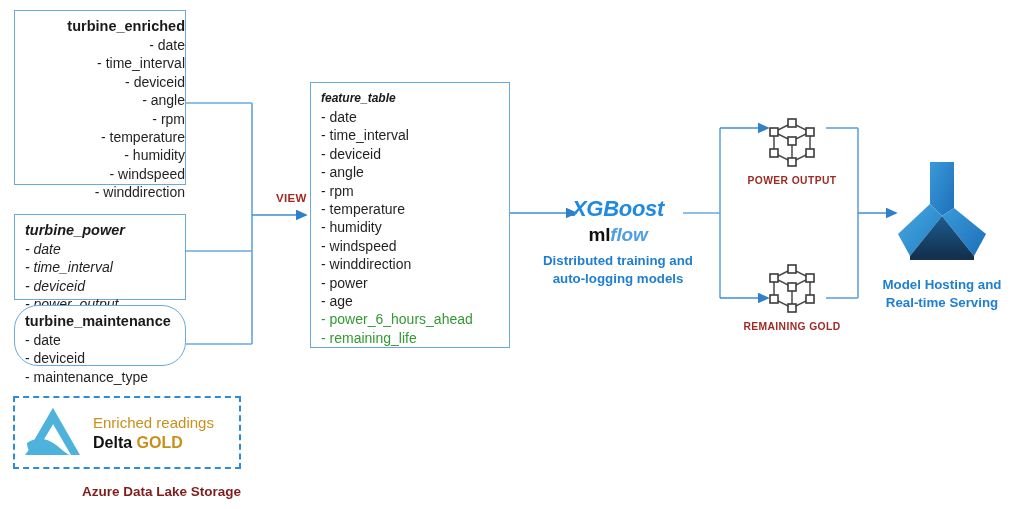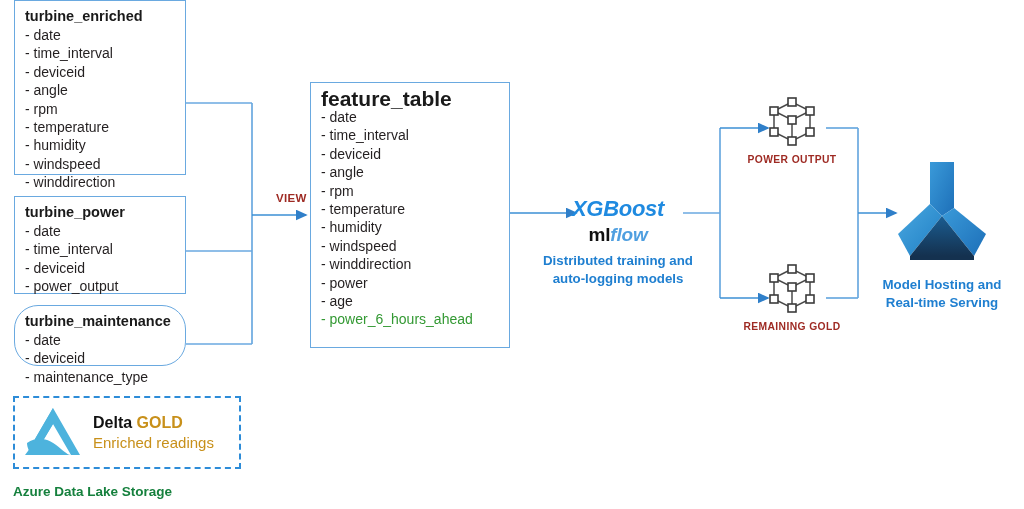--- a/index.html
+++ b/index.html
@@ -21,25 +21,25 @@
   }
   .tbl .ttitle{
     font-weight:bold;font-size:14.5px;color:#1a1a1a;
     line-height:19px;white-space:nowrap;
   }
   .tbl .fld{
     font-size:14px;color:#231f20;line-height:18.4px;white-space:nowrap;
   }
   .fld.green{color:#339933;}
 
-  #tbl-enriched{left:14px;top:0;width:172px;height:175px;}
-  #tbl-power{left:14px;top:196px;width:172px;height:98px;}
+  #tbl-enriched{left:14px;top:10px;width:172px;height:175px;text-align:right;}
+  #tbl-power{left:14px;top:214px;width:172px;height:86px;font-style:italic;}
   #tbl-maint{left:14px;top:305px;width:172px;height:61px;border-radius:24px;}
   #tbl-feature{left:310px;top:82px;width:200px;height:266px;}
-  #tbl-feature .ttitle{font-size:21px;}
+  #tbl-feature .ttitle{font-size:12px;font-style:italic;}
 
   
   #view-label{
     position:absolute;left:276px;top:192px;
     font-size:11.5px;font-weight:bold;color:#9e2a23;
     letter-spacing:.3px;
   }
 
   
   #ml-block{
@@ -55,21 +55,21 @@
   }
   #mlflow-wordmark .ml{font-weight:bold;color:#111111;text-align:center;}
   #mlflow-wordmark .flow{font-weight:bold;font-style:italic;color:#4f9fe0;}
   #ml-caption{
     font-size:13.3px;font-weight:bold;color:#1f7fd0;
     line-height:17.5px;margin-top:4px;
   }
 
   
   .model{position:absolute;width:110px;text-align:center;}
-  #model-power{left:737px;top:95px;}
+  #model-power{left:737px;top:116px;}
   #model-life{left:737px;top:262px;}
   .model .mlabel{
     font-size:10.3px;font-weight:bold;color:#9e2a23;
     letter-spacing:.4px;margin-top:3px;white-space:nowrap;
   }
 
   
   #azure-block{position:absolute;left:872px;top:160px;width:140px;text-align:center;}
   #azure-caption{
     font-size:13.3px;font-weight:bold;color:#1f7fd0;
@@ -82,22 +82,22 @@
     border:2px dashed #2d8cd8;box-sizing:border-box;
     display:flex;align-items:center;
   }
   #delta-logo{margin-left:8px;flex:0 0 auto;}
   #delta-text{margin-left:10px;}
   #delta-title{font-size:16px;line-height:20px;font-weight:bold;}
   #delta-title .d{color:#111111;}
   #delta-title .g{color:#c8901a;}
   #delta-sub{font-size:15px;line-height:20px;color:#c8901a;}
   #adls-label{
-    position:absolute;left:13px;top:484px;width:228px;text-align:left;
-    font-size:13.5px;font-weight:bold;color:#15803d;
+    position:absolute;left:13px;top:484px;width:228px;text-align:right;
+    font-size:13.5px;font-weight:bold;color:#7f1d1d;
   }
 </style>
 </head>
 <body>
 
 <div id="canvas">
 
   <svg class="wires" viewBox="0 0 1024 509">
     <defs>
       <marker id="arw" markerWidth="7" markerHeight="7" refX="6" refY="3.2" orient="auto">
@@ -178,20 +178,21 @@
     <div class="fld">- deviceid</div>
     <div class="fld">- angle</div>
     <div class="fld">- rpm</div>
     <div class="fld">- temperature</div>
     <div class="fld">- humidity</div>
     <div class="fld">- windspeed</div>
     <div class="fld">- winddirection</div>
     <div class="fld">- power</div>
     <div class="fld">- age</div>
     <div class="fld green">- power_6_hours_ahead</div>
+    <div class="fld green">- remaining_life</div>
   </div>
 
   <div id="view-label">VIEW</div>
 
   <div id="ml-block">
     <div id="xgboost-wordmark">XGBoost</div>
     <div id="mlflow-wordmark">
       <span class="ml">ml</span><span class="flow">flow</span>
     </div>
     <div id="ml-caption">
@@ -254,19 +255,19 @@
     </div>
   </div>
 
   <div id="delta-box">
     <svg id="delta-logo" width="60" height="56" viewBox="0 0 60 56">
       <path d="M30,3 L57,50 L48,50 L30,19 L17,41 L12,34 Z" fill="#4db3dd"></path>
       <path d="M30,3 L12,34 L5,46 L2,50 L11,50 L30,19 Z" fill="#4db3dd"></path>
       <path d="M4,38 C16,30 27,34 38,44 C44,49 46,50 48,50 L10,50 C7,48 4,43 4,38 Z" fill="#4db3dd"></path>
     </svg>
     <div id="delta-text">
+      <div id="delta-sub">Enriched readings</div>
       <div id="delta-title"><span class="d">Delta </span><span class="g">GOLD</span></div>
-      <div id="delta-sub">Enriched readings</div>
     </div>
   </div>
   <div id="adls-label">Azure Data Lake Storage</div>
 
 </div>
 
 </body></html>

